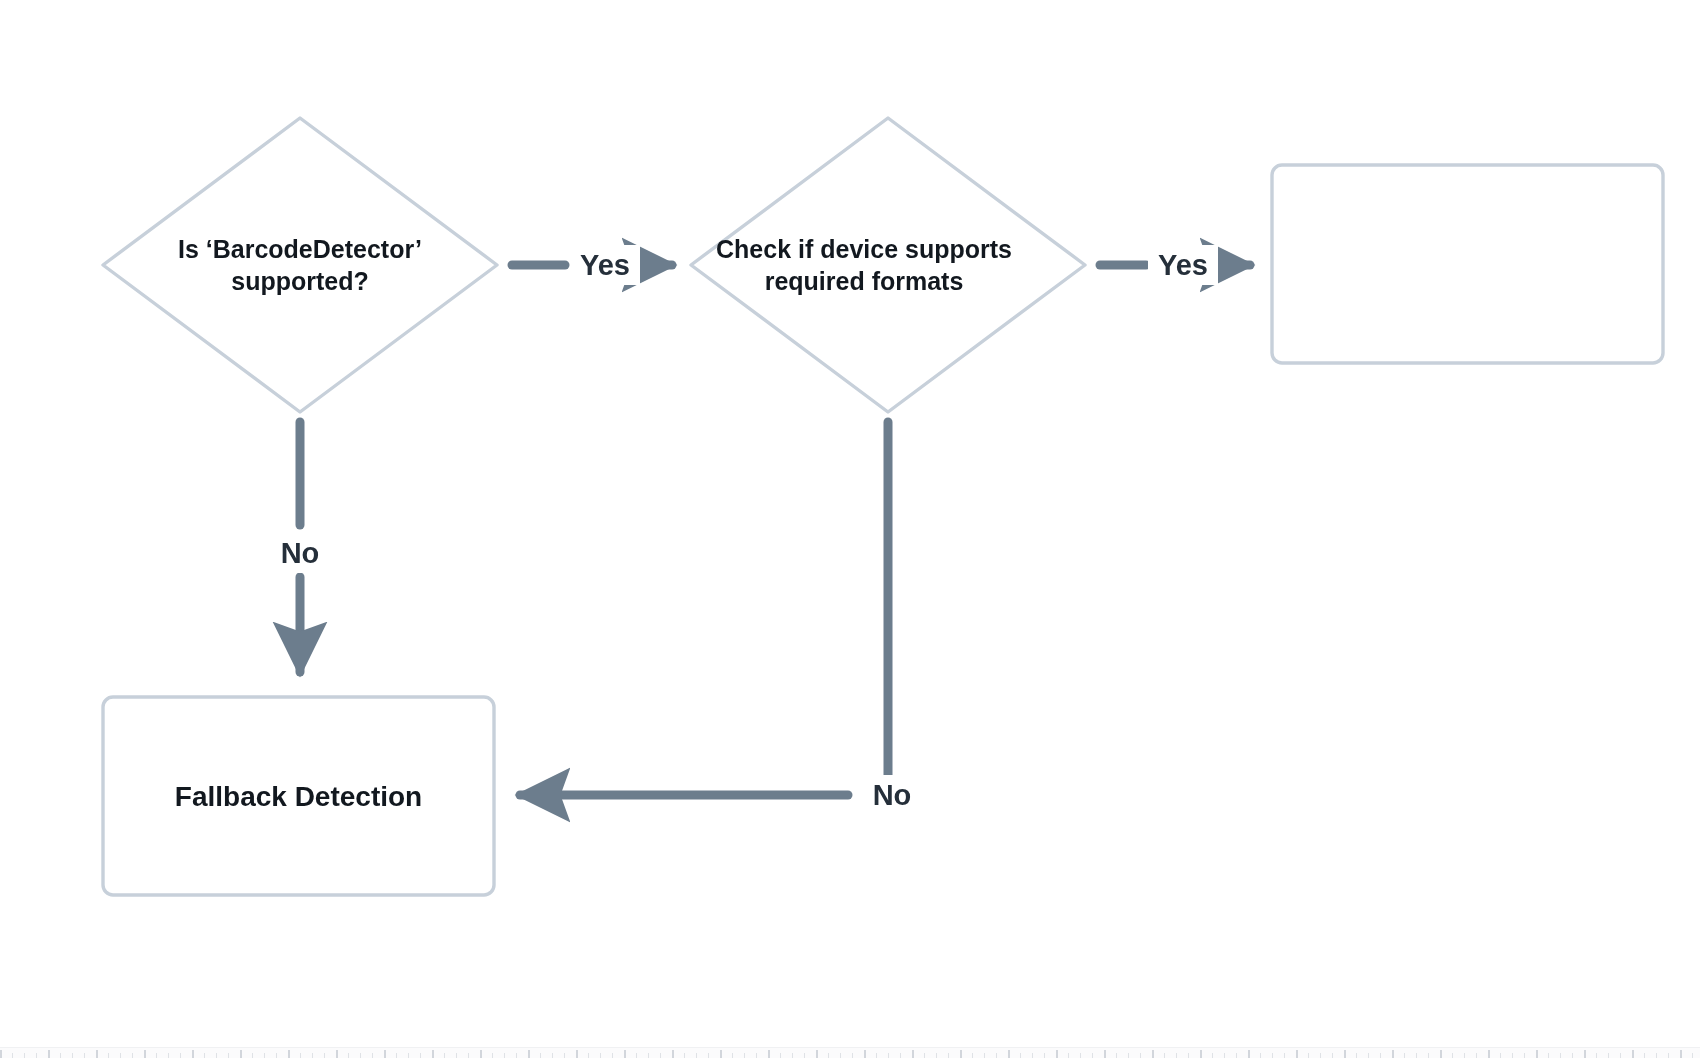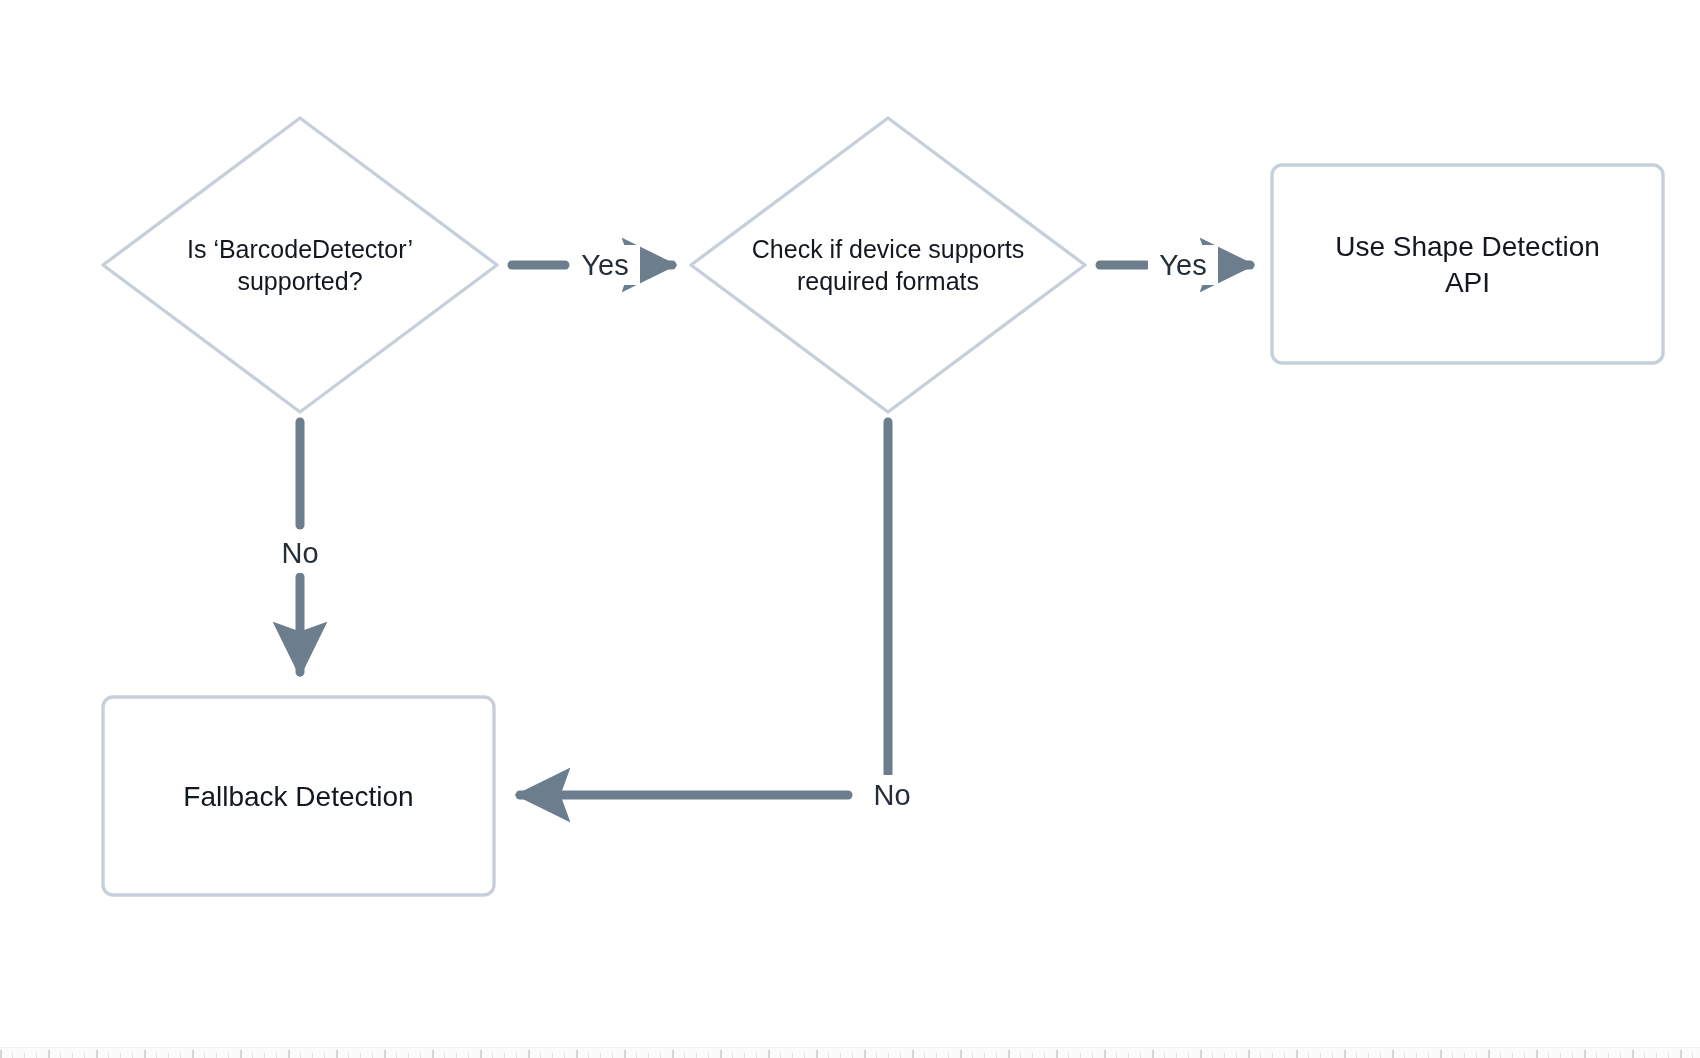--- a/index.html
+++ b/index.html
@@ -13,20 +13,21 @@
     height: 1058px;
     overflow: hidden;
     font-family: "Liberation Sans", "DejaVu Sans", sans-serif;
     position: relative;
   }
   #canvas {
     position: absolute;
     inset: 0;
     width: 1692px;
     height: 1058px;
+    font-weight: bold;
   }
   .flow-svg {
     position: absolute;
     top: 0;
     left: 0;
     width: 1700px;
     height: 1058px;
   }
   .node-label {
     position: absolute;
@@ -106,25 +107,23 @@
     <line x1="300" y1="422" x2="300" y2="525" stroke="#6c7d8d" stroke-width="9" stroke-linecap="round"></line>
     <line x1="300" y1="577" x2="300" y2="672" stroke="#6c7d8d" stroke-width="9" stroke-linecap="round" marker-end="url(#arrowhead)"></line>
 
     <line x1="888" y1="422" x2="888" y2="775" stroke="#6c7d8d" stroke-width="9" stroke-linecap="round"></line>
     <line x1="848" y1="795" x2="520" y2="795" stroke="#6c7d8d" stroke-width="9" stroke-linecap="round" marker-end="url(#arrowhead)"></line>
   </svg>
 
   <div class="node-label diamond-label" style="left:120px; top:215px; width:360px; height:100px;">Is ‘BarcodeDetector’
 supported?</div>
 
-  <div class="node-label diamond-label" style="left:708px; top:215px; width:360px; height:100px;">Check if device supports
+  <div class="node-label diamond-label" style="left:684px; top:215px; width:360px; height:100px;">Check if device supports
 required formats</div>
 
-  <div class="node-label box-label" style="left:1282px; top:205px; width:371px; height:120px;">Use Shape Detection
-API</div>
 
   <div class="node-label box-label" style="left:113px; top:737px; width:371px; height:120px;">Fallback Detection</div>
 
   <div class="edge-label" style="left:570px; top:245px; width:70px; height:40px;">Yes</div>
 
   <div class="edge-label" style="left:261px; top:533px; width:78px; height:40px;">No</div>
 
   <div class="edge-label" style="left:1148px; top:245px; width:70px; height:40px;">Yes</div>
 
   <div class="edge-label" style="left:853px; top:775px; width:78px; height:40px;">No</div>

